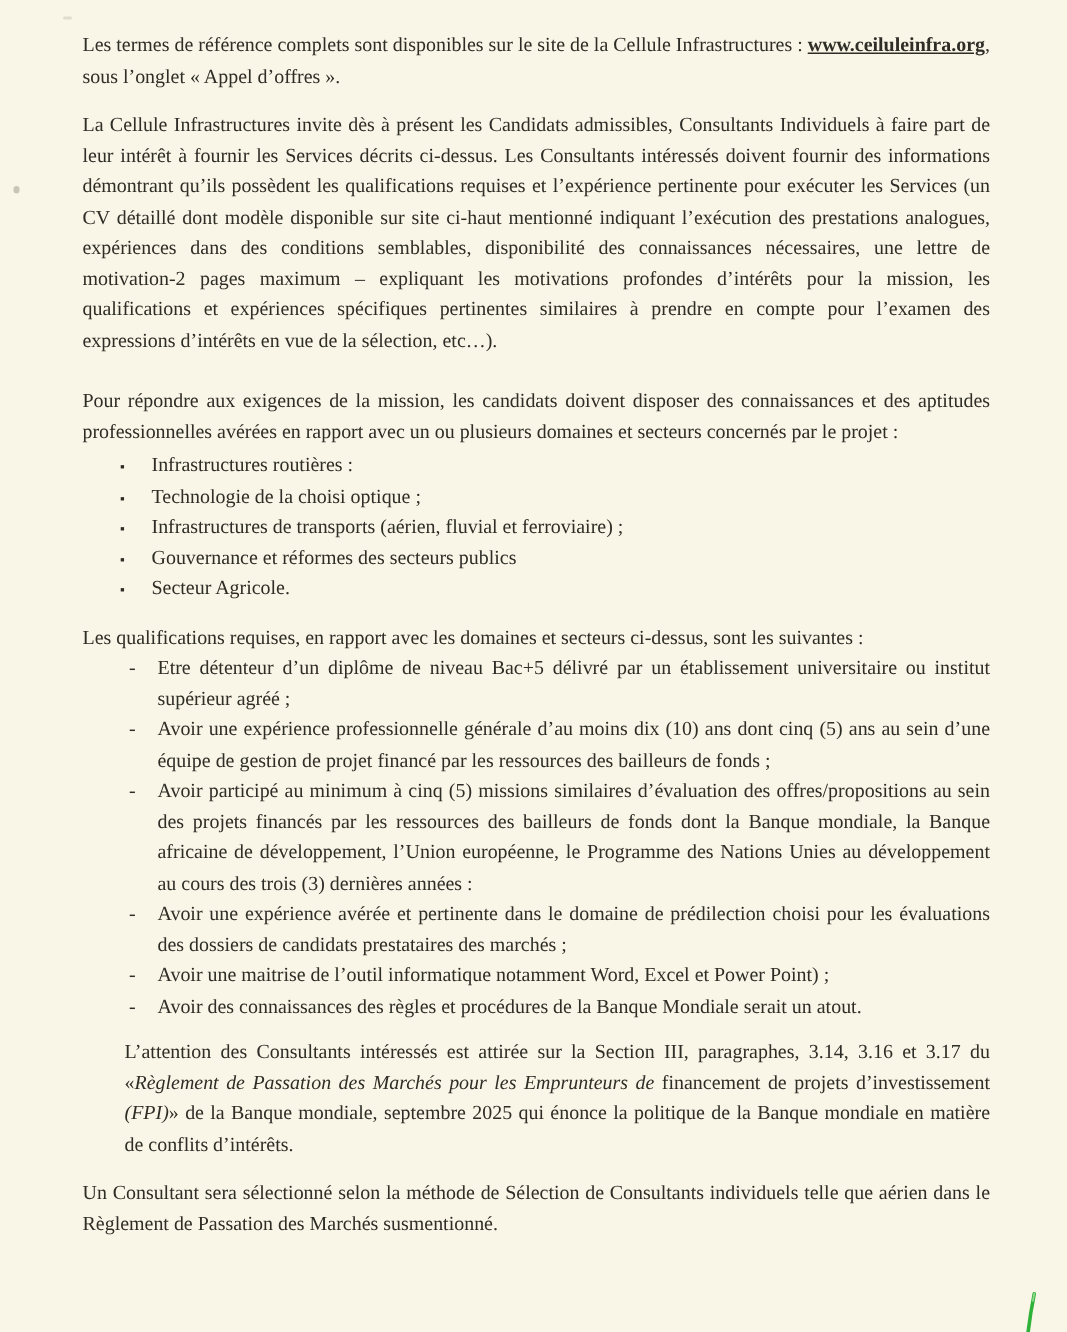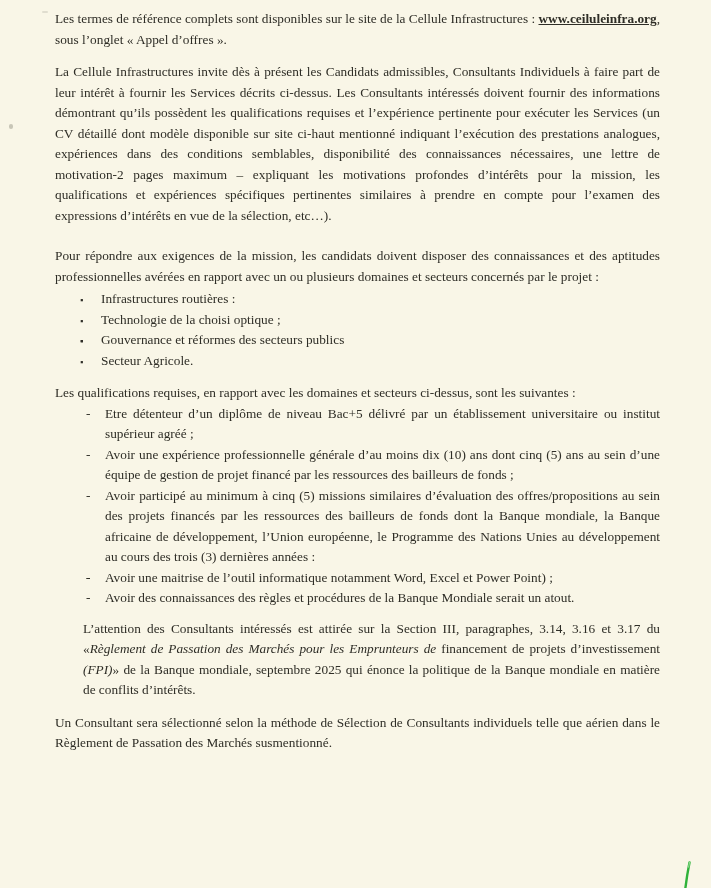--- a/index.html
+++ b/index.html
@@ -5,21 +5,21 @@
   html,body{margin:0;padding:0;}
   body{
     width:711px;height:888px;
     background:#f9f6e7;
     overflow:hidden;
   }
   .page{
     position:relative;
     width:711px;height:888px;
     box-sizing:border-box;
-    padding:9px 51px 0 55px;
+    padding:20px 51px 0 55px;
     font-family:"Liberation Serif","DejaVu Serif",serif;
     font-size:13.3px;
     line-height:20.5px;
     color:#2e2d26;
     text-align:justify;
   }
   .para{margin:0 0 12px;}
   .para.after-p2{margin-bottom:20px;}
   .para.tight{margin-bottom:2px;}
   .para.quals-intro{margin-bottom:0;}
@@ -58,32 +58,32 @@
 
   <p class="para"><span>Les termes de référence complets sont disponibles sur le site de la Cellule Infrastructures : </span><span class="link">www.ceiluleinfra.org</span><span>, sous l’onglet « Appel d’offres ».</span></p>
 
   <p class="para after-p2">La Cellule Infrastructures invite dès à présent les Candidats admissibles, Consultants Individuels à faire part de leur intérêt à fournir les Services décrits ci-dessus. Les Consultants intéressés doivent fournir des informations démontrant qu’ils possèdent les qualifications requises et l’expérience pertinente pour exécuter les Services (un CV détaillé dont modèle disponible sur site ci-haut mentionné indiquant l’exécution des prestations analogues, expériences dans des conditions semblables, disponibilité des connaissances nécessaires, une lettre de motivation-2 pages maximum – expliquant les motivations profondes d’intérêts pour la mission, les qualifications et expériences spécifiques pertinentes similaires à prendre en compte pour l’examen des expressions d’intérêts en vue de la sélection, etc…).</p>
 
   <p class="para tight">Pour répondre aux exigences de la mission, les candidats doivent disposer des connaissances et des aptitudes professionnelles avérées en rapport avec un ou plusieurs domaines et secteurs concernés par le projet :</p>
 
   <ul class="bullets">
     <li><span class="marker">▪</span><span>Infrastructures routières :</span></li>
     <li><span class="marker">▪</span><span>Technologie de la choisi optique ;</span></li>
-    <li><span class="marker">▪</span></li>
+    <li><span class="marker">▪</span><span>Infrastructures de transports (aérien, fluvial et ferroviaire) ;</span></li>
     <li><span class="marker">▪</span><span>Gouvernance et réformes des secteurs publics</span></li>
     <li><span class="marker">▪</span><span>Secteur Agricole.</span></li>
   </ul>
 
   <p class="para quals-intro">Les qualifications requises, en rapport avec les domaines et secteurs ci-dessus, sont les suivantes :</p>
 
   <ul class="dashes">
     <li><span class="marker">-</span><span>Etre détenteur d’un diplôme de niveau Bac+5 délivré par un établissement universitaire ou institut supérieur agréé ;</span></li>
     <li><span class="marker">-</span><span>Avoir une expérience professionnelle générale d’au moins dix (10) ans dont cinq (5) ans au sein d’une équipe de gestion de projet financé par les ressources des bailleurs de fonds ;</span></li>
     <li><span class="marker">-</span><span>Avoir participé au minimum à cinq (5) missions similaires d’évaluation des offres/propositions au sein des projets financés par les ressources des bailleurs de fonds dont la Banque mondiale, la Banque africaine de développement, l’Union européenne, le Programme des Nations Unies au développement au cours des trois (3) dernières années :</span></li>
-    <li><span class="marker">-</span></li>
+    <li><span class="marker">-</span><span>Avoir une expérience avérée et pertinente dans le domaine de prédilection choisi pour les évaluations des dossiers de candidats prestataires des marchés ;</span></li>
     <li><span class="marker">-</span><span>Avoir une maitrise de l’outil informatique notamment Word, Excel et Power Point) ;</span></li>
     <li><span class="marker">-</span><span>Avoir des connaissances des règles et procédures de la Banque Mondiale serait un atout.</span></li>
   </ul>
 
 
   <p class="para attention"><span>L’attention des Consultants intéressés est attirée sur la Section III, paragraphes, 3.14, 3.16 et 3.17 du «</span><em>Règlement de Passation des Marchés pour les Emprunteurs de</em><span> financement de projets d’investissement </span><em>(FPI)</em><span>» de la Banque mondiale, septembre 2025 qui énonce la politique de la Banque mondiale en matière de conflits d’intérêts.</span></p>
 
   <p class="para last">Un Consultant sera sélectionné selon la méthode de Sélection de Consultants individuels telle que aérien dans le Règlement de Passation des Marchés susmentionné.</p>
 
   <svg class="pen-mark" width="14" height="30" viewBox="0 0 14 30">

